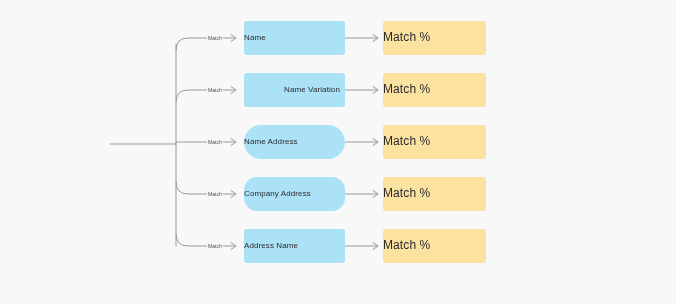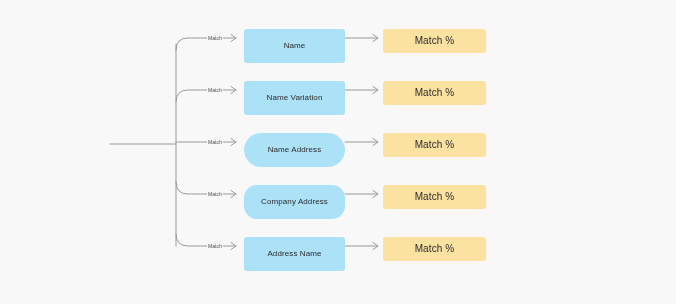--- a/index.html
+++ b/index.html
@@ -28,48 +28,47 @@
     width: 676px;
     height: 304px;
     pointer-events: none;
   }
 
   .node {
     position: absolute;
     box-sizing: border-box;
     display: flex;
     align-items: center;
-    justify-content: center;
+    justify-content: flex-start;
     border-radius: 3px;
     text-align: center;
     line-height: 1.15;
     color: #2b2b2b;
     letter-spacing: 0.1px;
-    margin-top: 8px;
   }
 
   .node-source {
     width: 98px;
     height: 38px;
     background: #e3ccfa;
     font-size: 7.5px;
   }
 
   .node-check {
     width: 101px;
     height: 34px;
     background: #ace2f8;
     font-size: 8px;
   }
 
   .node-result {
     width: 103px;
-    height: 24px;
+    height: 34px;
     background: #fce2a0;
-    font-size: 10px;
+    font-size: 12px;
   }
 
   .edge-label {
     position: absolute;
     font-size: 5px;
     color: #4a4a55;
     letter-spacing: 0.1px;
     white-space: nowrap;
     transform: translate(-50%, -50%);
     background: #f8f8f8;
@@ -123,21 +122,21 @@
 
   <div class="edge-label" style="left:215px; top:38px;">Match</div>
   <div class="edge-label" style="left:215px; top:90px;">Match</div>
   <div class="edge-label" style="left:215px; top:142px;">Match</div>
   <div class="edge-label" style="left:215px; top:194px;">Match</div>
   <div class="edge-label" style="left:215px; top:246px;">Match</div>
 
   <div class="node node-check" style="left:244px; top:21px;">
     <span>Name</span>
   </div>
-  <div class="node node-check" style="left:244px; top:73px;">
+  <div class="node node-check" style="left:244px; top:73px;padding-left:40px;">
     <span>Name Variation</span>
   </div>
   <div class="node node-check" style="left:244px; top:125px;border-radius:17px;">
     <span>Name Address</span>
   </div>
   <div class="node node-check" style="left:244px; top:177px;border-radius:13px;">
     <span>Company Address</span>
   </div>
   <div class="node node-check" style="left:244px; top:229px;">
     <span>Address Name</span>

